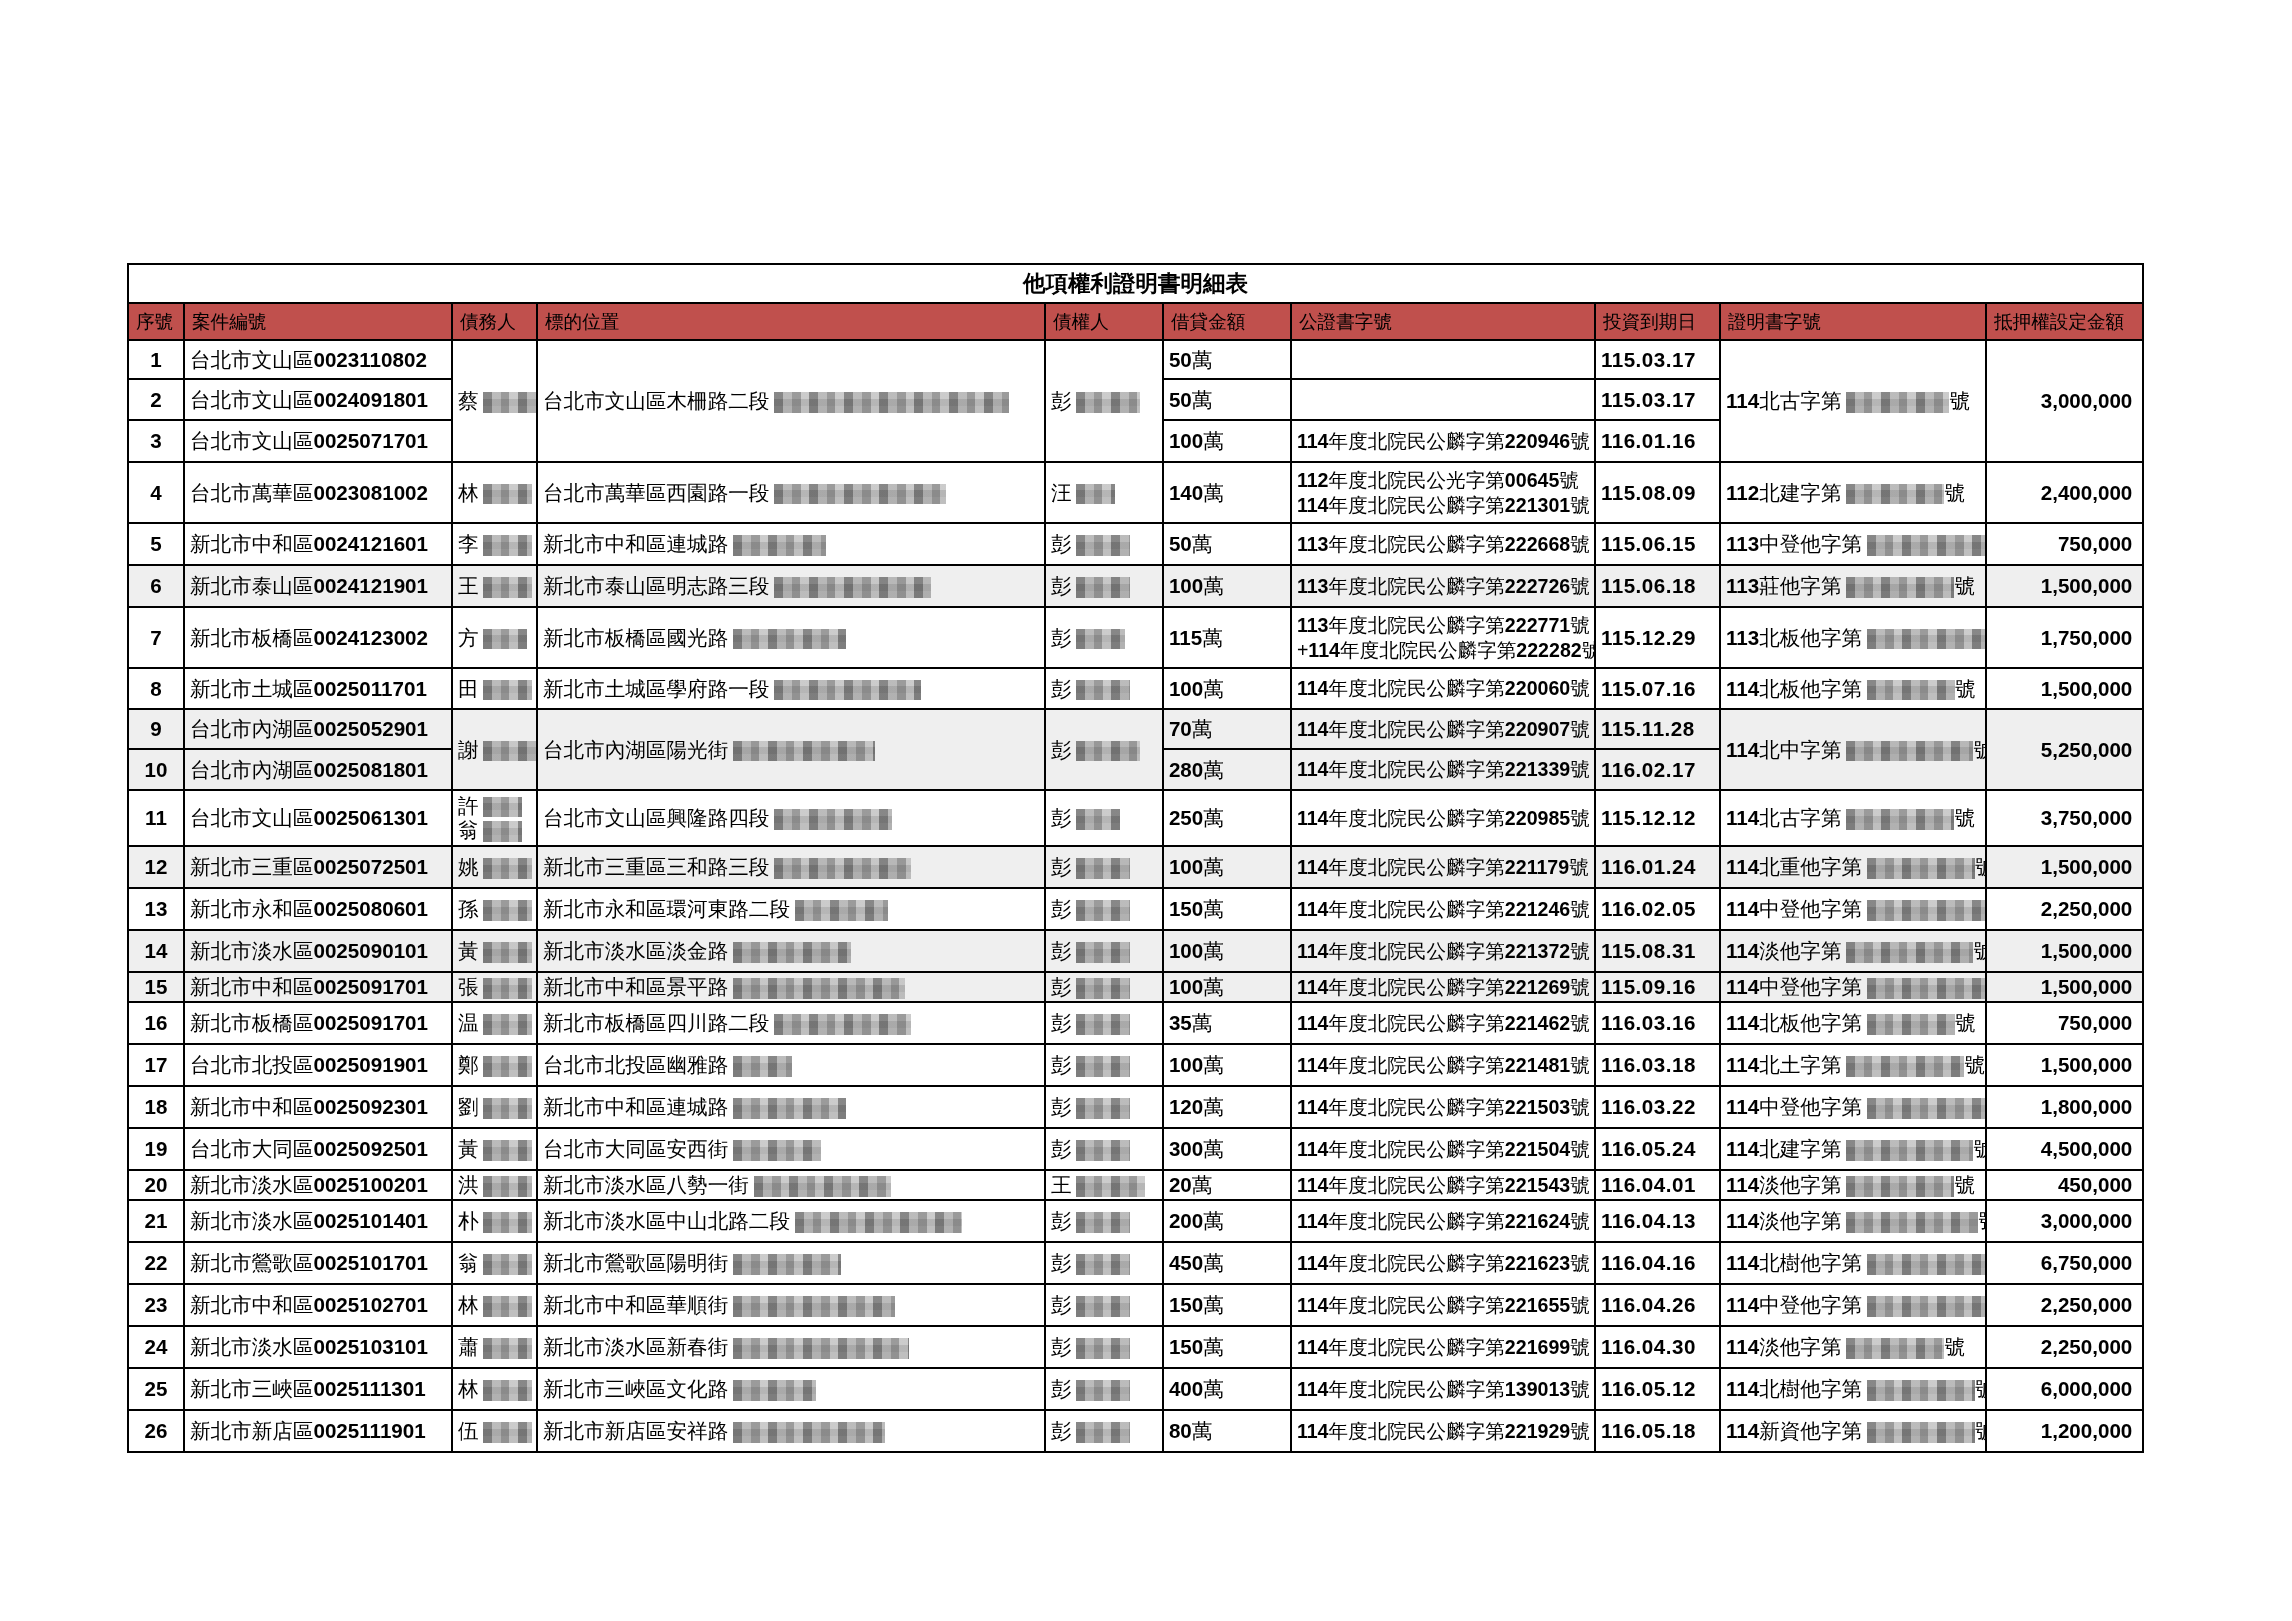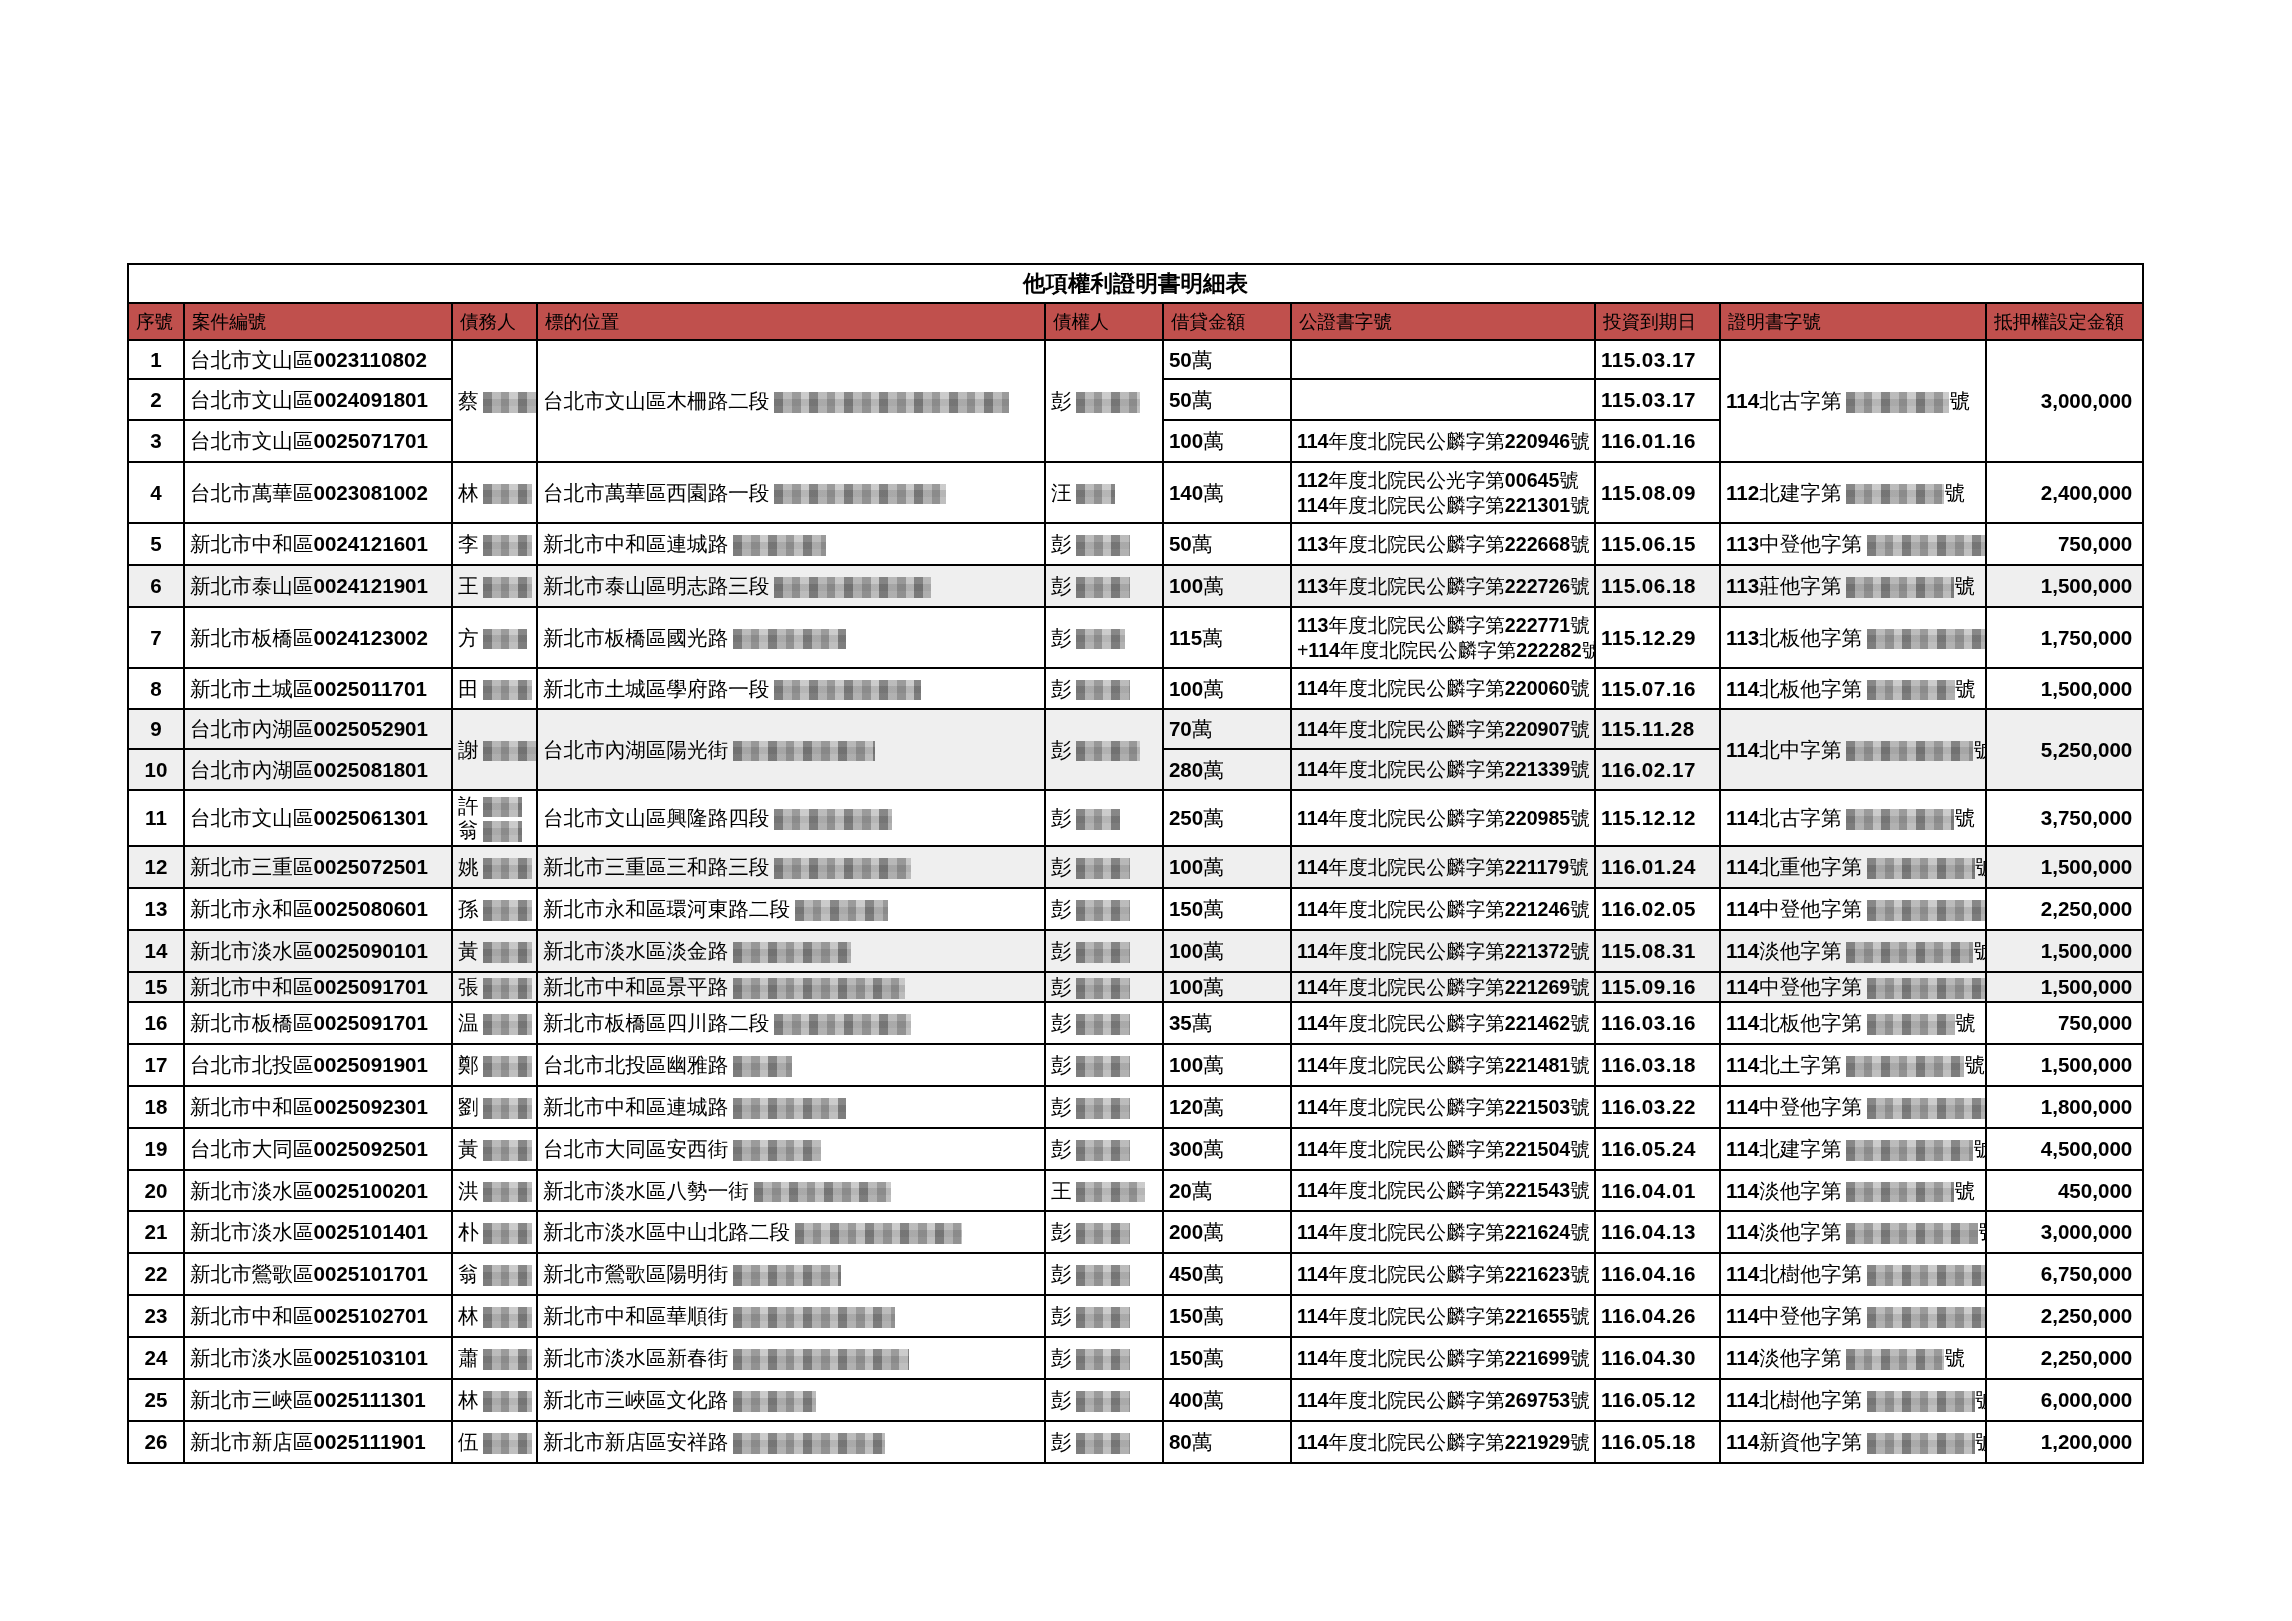--- a/index.html
+++ b/index.html
@@ -307,21 +307,21 @@
           <td class="c-loc">台北市大同區安西街<span class="rx" style="width:88px"></span></td>
           <td class="c-cred">彭<span class="rx" style="width:54px"></span></td>
           <td class="c-loan"><span class="d">300</span>萬</td>
           <td class="c-notary">
             <span class="stack"><span class="d">114</span>年度北院民公麟字第<span class="d">221504</span>號</span>
           </td>
           <td class="c-due"><span class="d">116.05.24</span></td>
           <td class="c-cert"><span class="d">114</span>北建字第<span class="rx" style="width:127px"></span>號</td>
           <td class="c-mort"><span class="d">4,500,000</span></td>
         </tr>
-        <tr style="height: 41px; border-radius: 14px;">
+        <tr style="height: 30px; border-radius: 14px;">
           <td class="c-no"><span class="d">20</span></td>
           <td class="c-case">新北市淡水區<span class="d">0025100201</span></td>
           <td class="c-debtor">洪<span class="rx" style="width:49px"></span></td>
           <td class="c-loc">新北市淡水區八勢一街<span class="rx" style="width:137px"></span></td>
           <td class="c-cred">王<span class="rx" style="width:69px"></span></td>
           <td class="c-loan"><span class="d">20</span>萬</td>
           <td class="c-notary">
             <span class="stack"><span class="d">114</span>年度北院民公麟字第<span class="d">221543</span>號</span>
           </td>
           <td class="c-due"><span class="d">116.04.01</span></td>
@@ -385,21 +385,21 @@
           <td class="c-mort"><span class="d">2,250,000</span></td>
         </tr>
         <tr style="height: 42px;">
           <td class="c-no"><span class="d">25</span></td>
           <td class="c-case">新北市三峽區<span class="d">0025111301</span></td>
           <td class="c-debtor">林<span class="rx" style="width:49px"></span></td>
           <td class="c-loc">新北市三峽區文化路<span class="rx" style="width:83px"></span></td>
           <td class="c-cred">彭<span class="rx" style="width:54px"></span></td>
           <td class="c-loan"><span class="d">400</span>萬</td>
           <td class="c-notary">
-            <span class="stack"><span class="d">114</span>年度北院民公麟字第<span class="d">269753</span>號</span>
+            <span class="stack"><span class="d">114</span>年度北院民公麟字第<span class="d">139013</span>號</span>
           </td>
           <td class="c-due"><span class="d">116.05.12</span></td>
           <td class="c-cert"><span class="d">114</span>北樹他字第<span class="rx" style="width:108px"></span>號</td>
           <td class="c-mort"><span class="d">6,000,000</span></td>
         </tr>
         <tr style="height: 42px; border-radius: 10px;">
           <td class="c-no"><span class="d">26</span></td>
           <td class="c-case">新北市新店區<span class="d">0025111901</span></td>
           <td class="c-debtor">伍<span class="rx" style="width:49px"></span></td>
           <td class="c-loc">新北市新店區安祥路<span class="rx" style="width:152px"></span></td>

